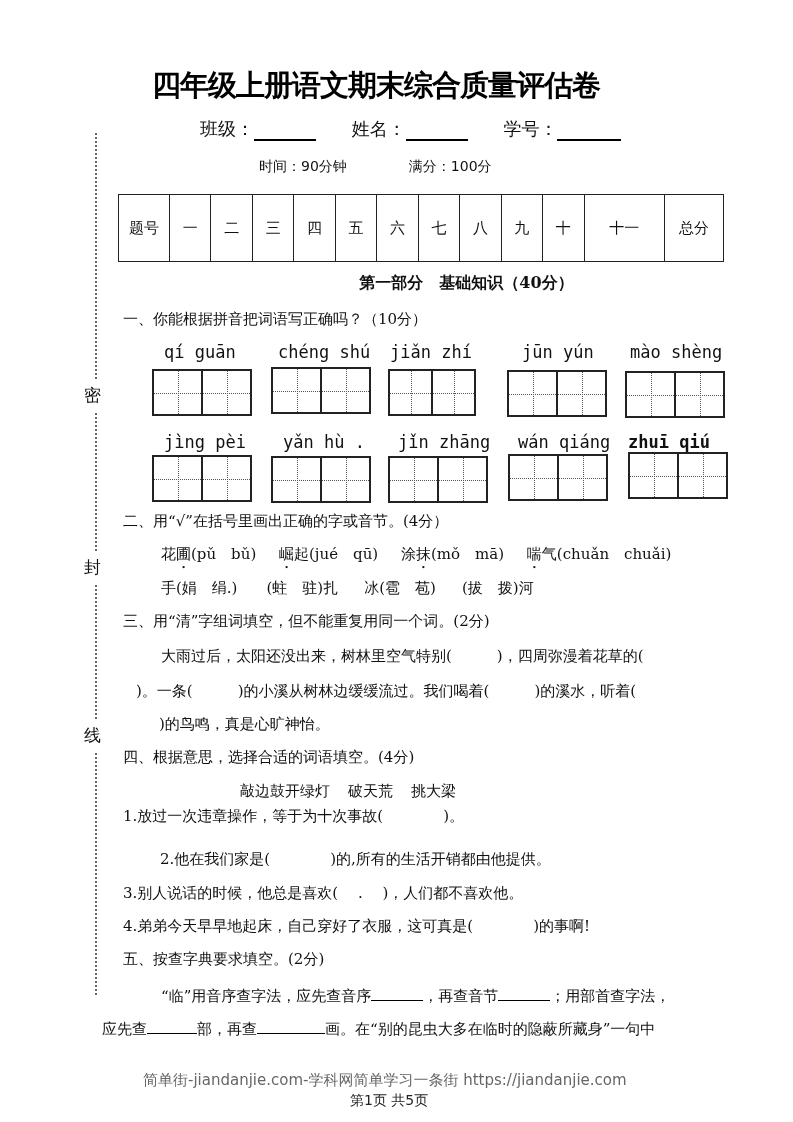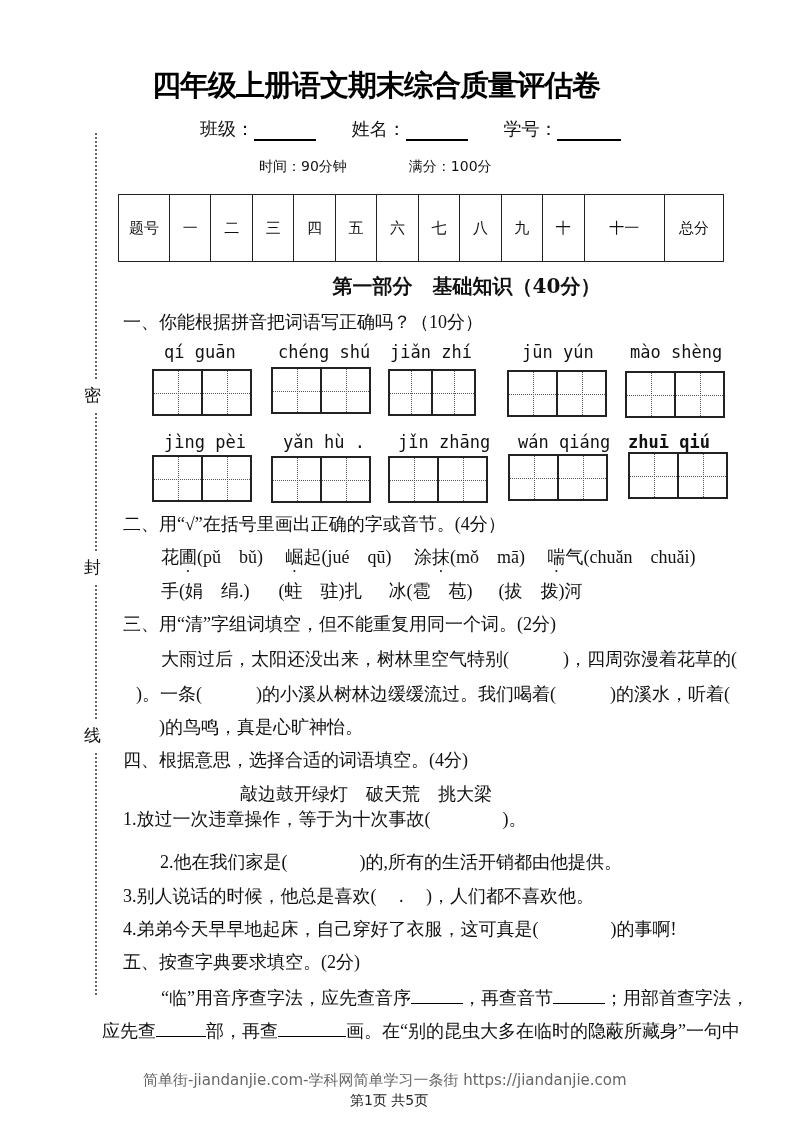--- a/index.html
+++ b/index.html
@@ -10,22 +10,22 @@
            font-weight:bold; font-size:29px; letter-spacing:-1px; color:#000; }
   .info-row { top:117px; left:200px; font-family:"DejaVu Sans","Liberation Sans",sans-serif; font-size:18px; }
   .info-row span.field { display:inline-block; margin-right:30px; }
   .blank { display:inline-block; border-bottom:2px solid #000; vertical-align:bottom; height:16px; }
   .time-row { top:158px; left:259px; font-family:"DejaVu Sans","Liberation Sans",sans-serif; font-size:14px; }
   .time-row span { margin-right:62px; }
   table.score { position:absolute; left:118px; top:194px; width:606px; height:68px; border-collapse:collapse;
                 font-size:15px; }
   table.score td { border:1.5px solid #222; text-align:center; padding:0; }
   table.score td.lbl { width:50px; }
-  .sec-title { left:0; width:793px; top:273px; text-align:center; font-weight:bold; font-size:20px; padding-left:140px; box-sizing:border-box; }
-  .q { font-size:18px; white-space:nowrap;font-family:Liberation Serif, serif; }
+  .sec-title { left:0; width:793px; top:273px; text-align:center; font-weight:bold; font-size:16px; padding-left:140px; box-sizing:border-box; }
+  .q { font-size:15px; white-space:nowrap; }
   .py { font-family:"DejaVu Sans Mono","Liberation Mono",monospace; font-size:17px; white-space:nowrap; }
   .grid { position:absolute; height:47px; border:2px solid #222; display:flex; box-sizing:border-box; }
   .cell { flex:1; position:relative; border-right:2px solid #222; }
   .cell:last-child { border-right:none; }
   .cell::before { content:""; position:absolute; left:0; right:0; top:50%; border-top:1px dotted #555; }
   .cell::after { content:""; position:absolute; top:0; bottom:0; left:50%; border-left:1px dotted #555; }
   .seal-line { left:95px; top:133px; height:862px; border-left:2px dotted #666; }
   .seal-char { left:84px; font-size:17px; background:#fff; padding:4px 0; }
   .dot-under { position:relative; }
   .dot-under::after { content:"•"; position:absolute; left:50%; transform:translateX(-50%); bottom:-9px; font-size:8px; }

